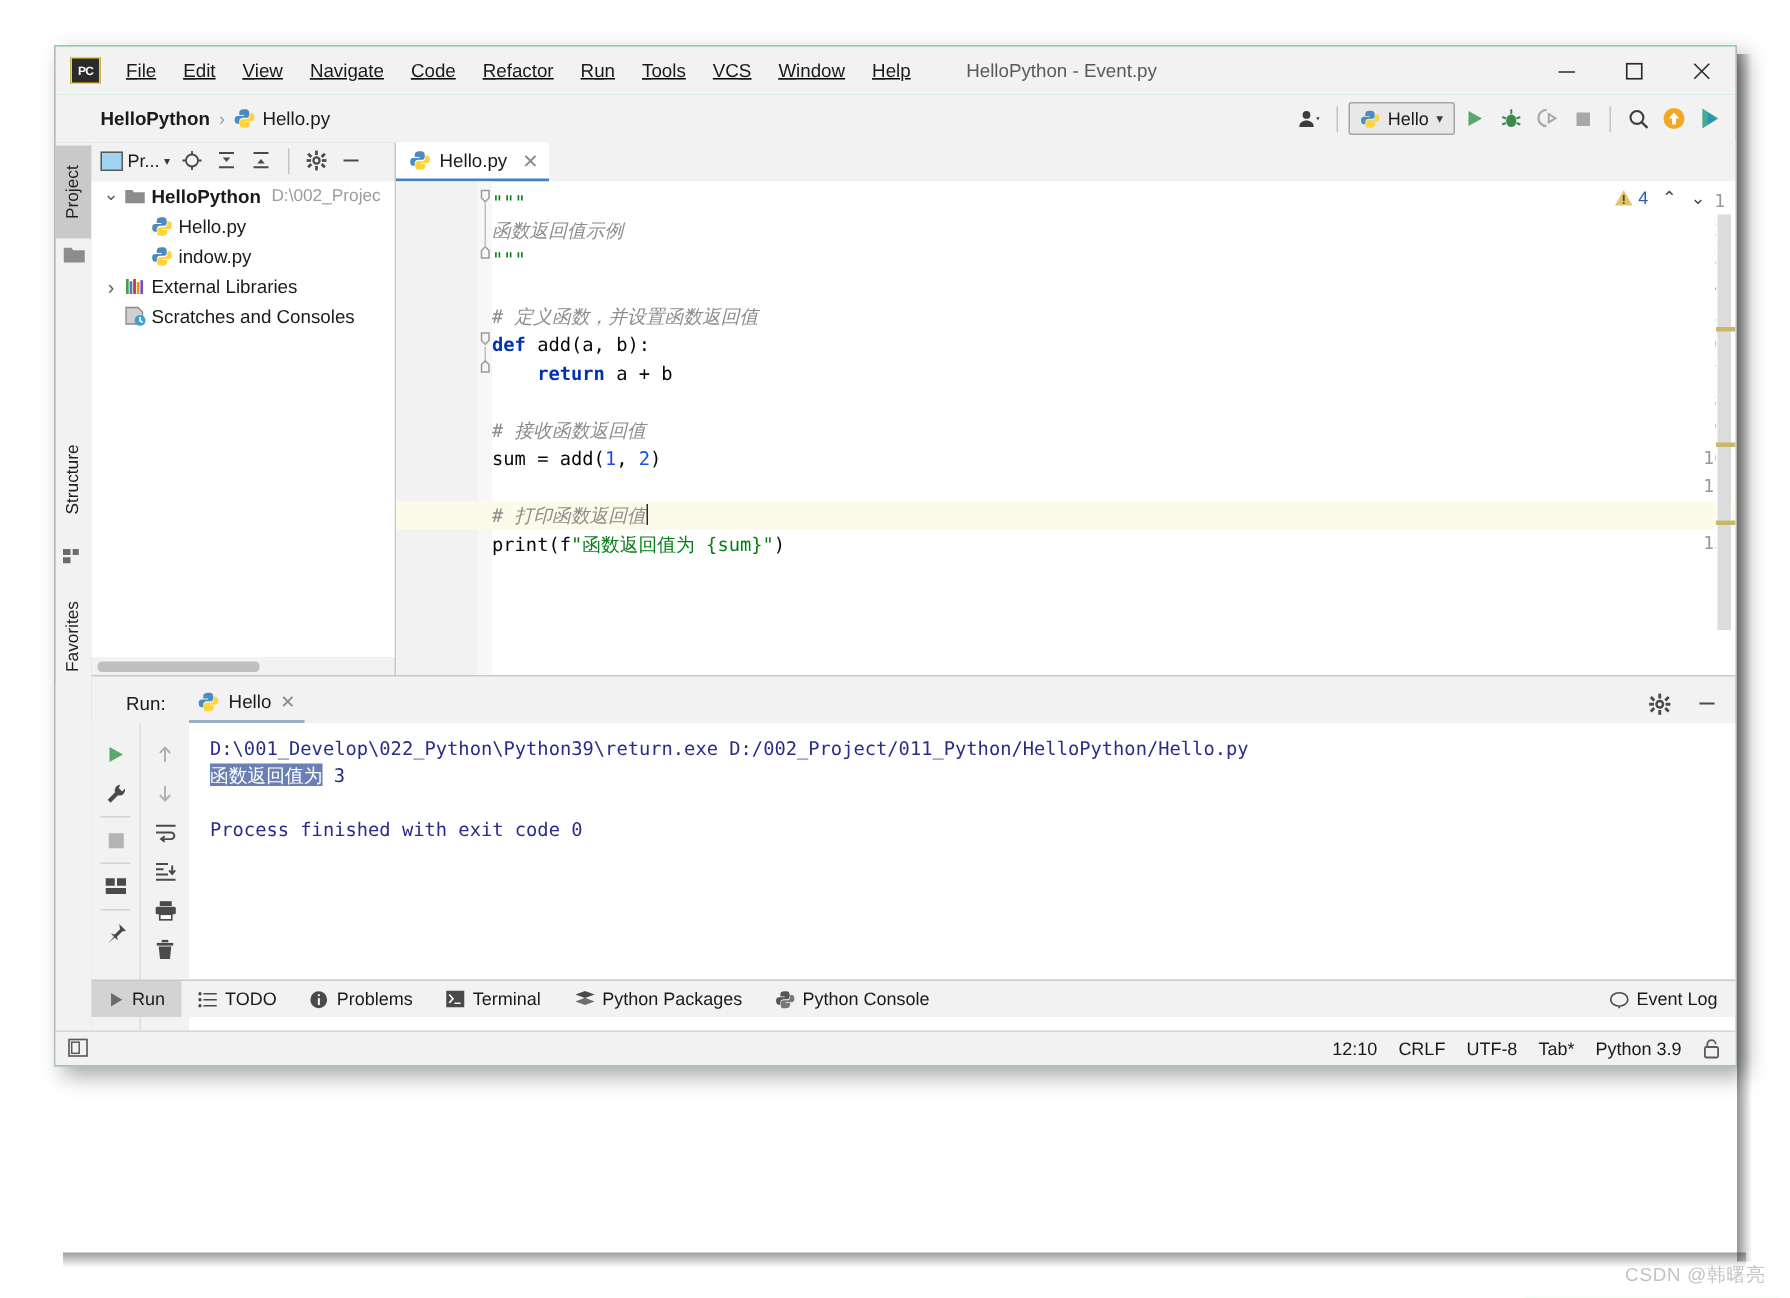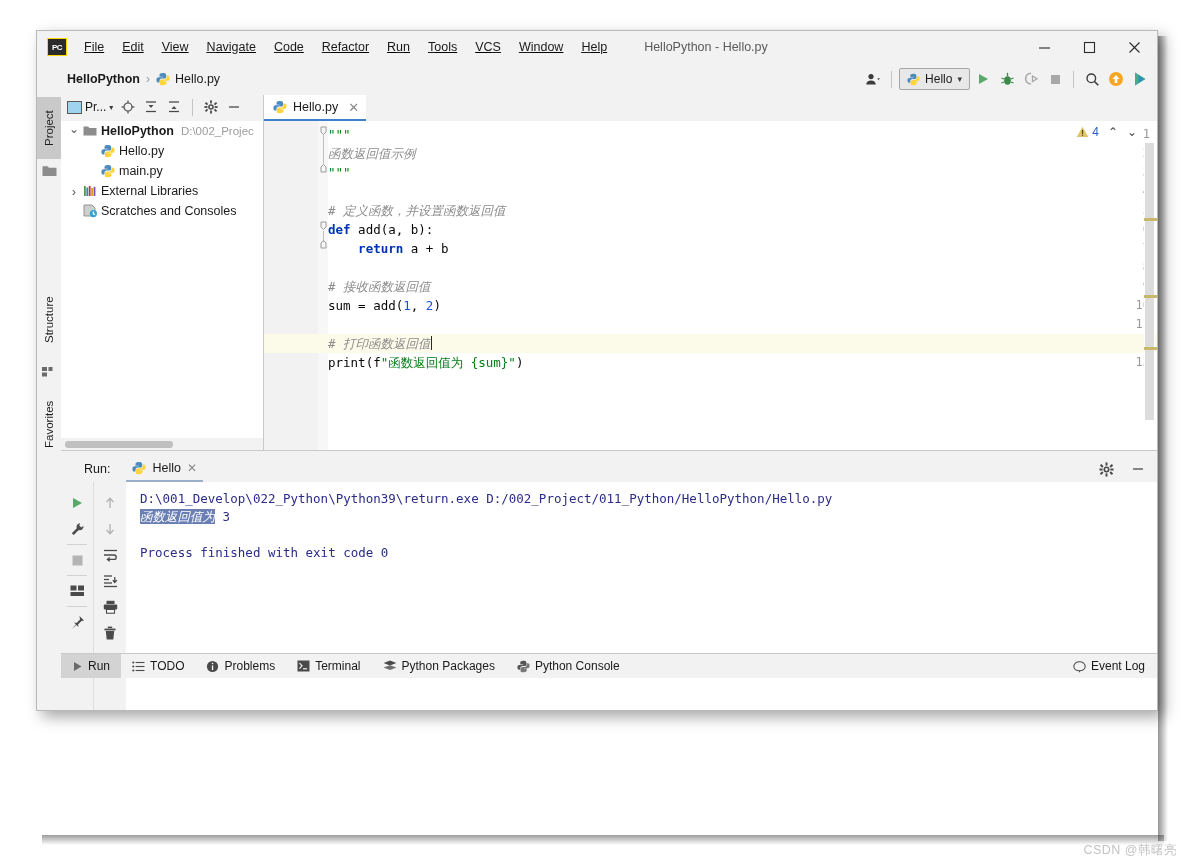--- a/index.html
+++ b/index.html
@@ -173,21 +173,21 @@
   .run-gutter1, .run-gutter2 { width:32px; background:#f2f2f2; display:flex; flex-direction:column; align-items:center; padding-top:8px; gap:0px;}
   .run-gutter2 { border-left:1px solid #dcdcdc; }
   .gicon { width:26px; height:26px; display:flex; align-items:center; justify-content:center; }
   .gdiv { width:20px; height:1px; background:#d2d2d2; margin:2px 0; }
   .console {
     flex:1; background:#ffffff; position:relative;
     font-family:"DejaVu Sans Mono", monospace; font-size:12.5px;
     color:#2b2b8a; padding:8px 0 0 14px; line-height:18px;
     white-space:pre;
   }
-  .console .sel { background:#6a7fb3; color:#ffffff;font-style:italic; }
+  .console .sel { background:#6a7fb3; color:#ffffff; }
   .console .plain { color:#2b2b8a; }
   .console-scroll { position:absolute; right:1px; top:1px; width:10px; bottom:1px; background:#ffffff; }
   
   .toolbar-bottom {
     position:absolute; left:24px; bottom:32px; width:1096px; height:24px;
     background:#f2f2f2; border-top:1px solid #c9c9c9;
     display:flex; align-items:center;
   }
   .tw-item { display:flex; align-items:center; gap:5px; height:24px; padding:0 11px;
              font-size:12px; color:#1a1a1a; white-space:nowrap;}
@@ -231,21 +231,21 @@
           <div class="menu-item"><span class="mn">V</span>iew</div>
           <div class="menu-item"><span class="mn">N</span>avigate</div>
           <div class="menu-item"><span class="mn">C</span>ode</div>
           <div class="menu-item"><span class="mn">R</span>efactor</div>
           <div class="menu-item">R<span class="mn">u</span>n</div>
           <div class="menu-item"><span class="mn">T</span>ools</div>
           <div class="menu-item">VC<span class="mn">S</span></div>
           <div class="menu-item"><span class="mn">W</span>indow</div>
           <div class="menu-item"><span class="mn">H</span>elp</div>
         </div>
-      <div class="win-title">HelloPython - Hello.py</div>
+      <div class="win-title">HelloPython - Event.py</div>
       <div class="win-ctrls">
         <div class="win-btn">
           <svg width="13" height="13" viewBox="0 0 13 13">
               <line x1="1" y1="7" x2="12" y2="7" stroke="#2a2a2a" stroke-width="1.1"></line>
             </svg>
         </div>
         <div class="win-btn">
           <svg width="13" height="13" viewBox="0 0 13 13">
               <rect x="1.5" y="1.5" width="10" height="10" fill="none" stroke="#2a2a2a" stroke-width="1.1"></rect>
             </svg>
@@ -439,21 +439,21 @@
             <span style="margin-left: 2px;">Hello.py</span>
           </div>
           <div class="trow" style="padding-left: 24px;">
             <span class="arrow"></span>
             <span class="tico">
               <svg width="14" height="14" viewBox="0 0 16 16">
                 <path d="M7.5 1C5 1 4 2 4 3.6V5.4h3.6v0.6H2.8C1.3 6 0.5 7 0.5 9s0.8 3 2.3 3h1.2v-1.9c0-1.4 1.1-2.6 2.6-2.6h2.9c1.2 0 2.1-1 2.1-2.2V3.6C11.6 2.1 10.6 1 9 1H7.5z" fill="#4b8bbe"></path>
                 <path d="M8.5 15c2.5 0 3.5-1 3.5-2.6v-1.8H8.4v-0.6h4.8c1.5 0 2.3-1 2.3-3s-0.8-3-2.3-3h-1.2v1.9c0 1.4-1.1 2.6-2.6 2.6H6.5c-1.2 0-2.1 1-2.1 2.2v2.7C4.4 14.9 5.4 15 7 15h1.5z" fill="#ffd43b"></path>
               </svg>
             </span>
-            <span style="margin-left: 2px;">main.py</span>
+            <span style="margin-left: 2px;">indow.py</span>
           </div>
           <div class="trow" style="padding-left: 6px;">
             <span class="arrow" style="font-size: 13px;">›</span>
             <span class="tico">
               <svg width="14" height="12" viewBox="0 0 14 12">
                 <rect x="1" y="1" width="1.8" height="10" fill="#4a9c4a"></rect>
                 <rect x="3.4" y="2.5" width="1.8" height="8.5" fill="#3e7fbf"></rect>
                 <rect x="5.8" y="1" width="1.8" height="10" fill="#c0392b"></rect>
                 <rect x="8.2" y="3" width="1.8" height="8" fill="#d4a017"></rect>
                 <rect x="10.6" y="1.8" width="1.8" height="9.2" fill="#7a4fbf"></rect>
@@ -731,17 +731,38 @@
       <div class="tw-right">
         <span style="display:inline-flex;">
           <svg width="13" height="12" viewBox="0 0 13 12">
             <path d="M6.5 0.8 C3.2 0.8 0.8 2.8 0.8 5.3 C0.8 7.8 3.2 9.8 6.5 9.8 L6.5 11.2 L6.5 9.8 C9.8 9.8 12.2 7.8 12.2 5.3 C12.2 2.8 9.8 0.8 6.5 0.8 z" fill="none" stroke="#4a4a4a" stroke-width="1.1"></path>
           </svg>
         </span>
         <span>Event Log</span>
       </div>
     </div>
 
+    <div class="statusbar">
+      <div class="sb-left">
+        <svg width="15" height="14" viewBox="0 0 15 14">
+          <rect x="1" y="1" width="12" height="11" fill="none" stroke="#5a5a5a" stroke-width="1.1"></rect>
+          <rect x="2.8" y="2.8" width="5" height="7.4" fill="none" stroke="#5a5a5a" stroke-width="1"></rect>
+        </svg>
+      </div>
+      <div class="sb-right">
+        <span>12:10</span>
+        <span>CRLF</span>
+        <span>UTF-8</span>
+        <span>Tab*</span>
+        <span>Python 3.9</span>
+        <span style="display:inline-flex;">
+          <svg width="12" height="14" viewBox="0 0 12 14">
+            <path d="M3.2 6 V4.2 a2.8 2.8 0 0 1 5.6 0" fill="none" stroke="#5a5a5a" stroke-width="1.2"></path>
+            <rect x="1.6" y="6" width="8.8" height="7" rx="1" fill="none" stroke="#5a5a5a" stroke-width="1.2"></rect>
+          </svg>
+        </span>
+      </div>
+    </div>
 
   </div>
 
   <div class="watermark">CSDN @韩曙亮</div>
 </div>
 
 </body></html>

